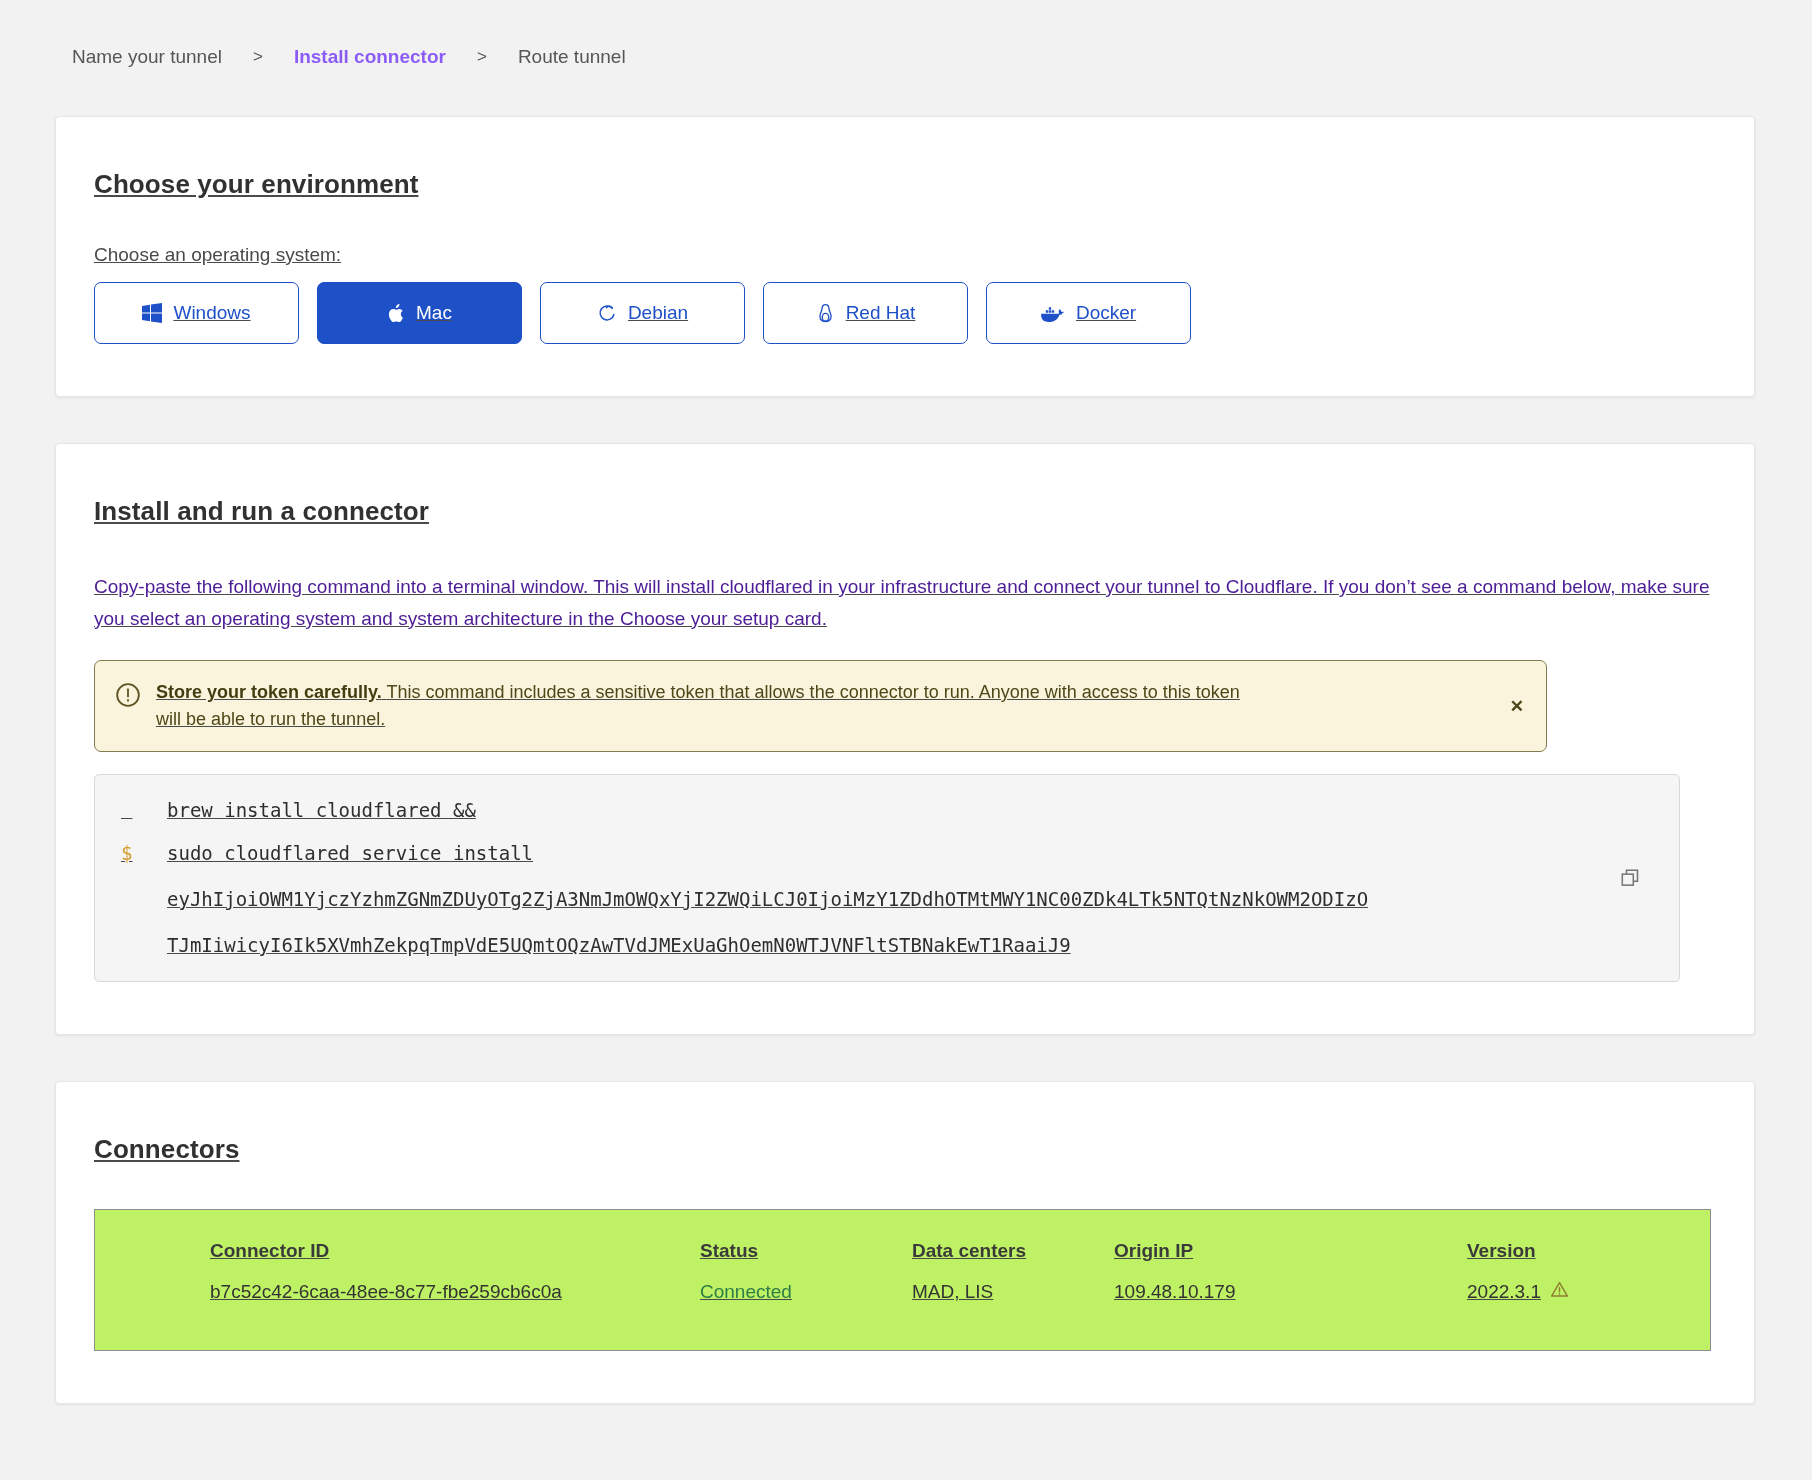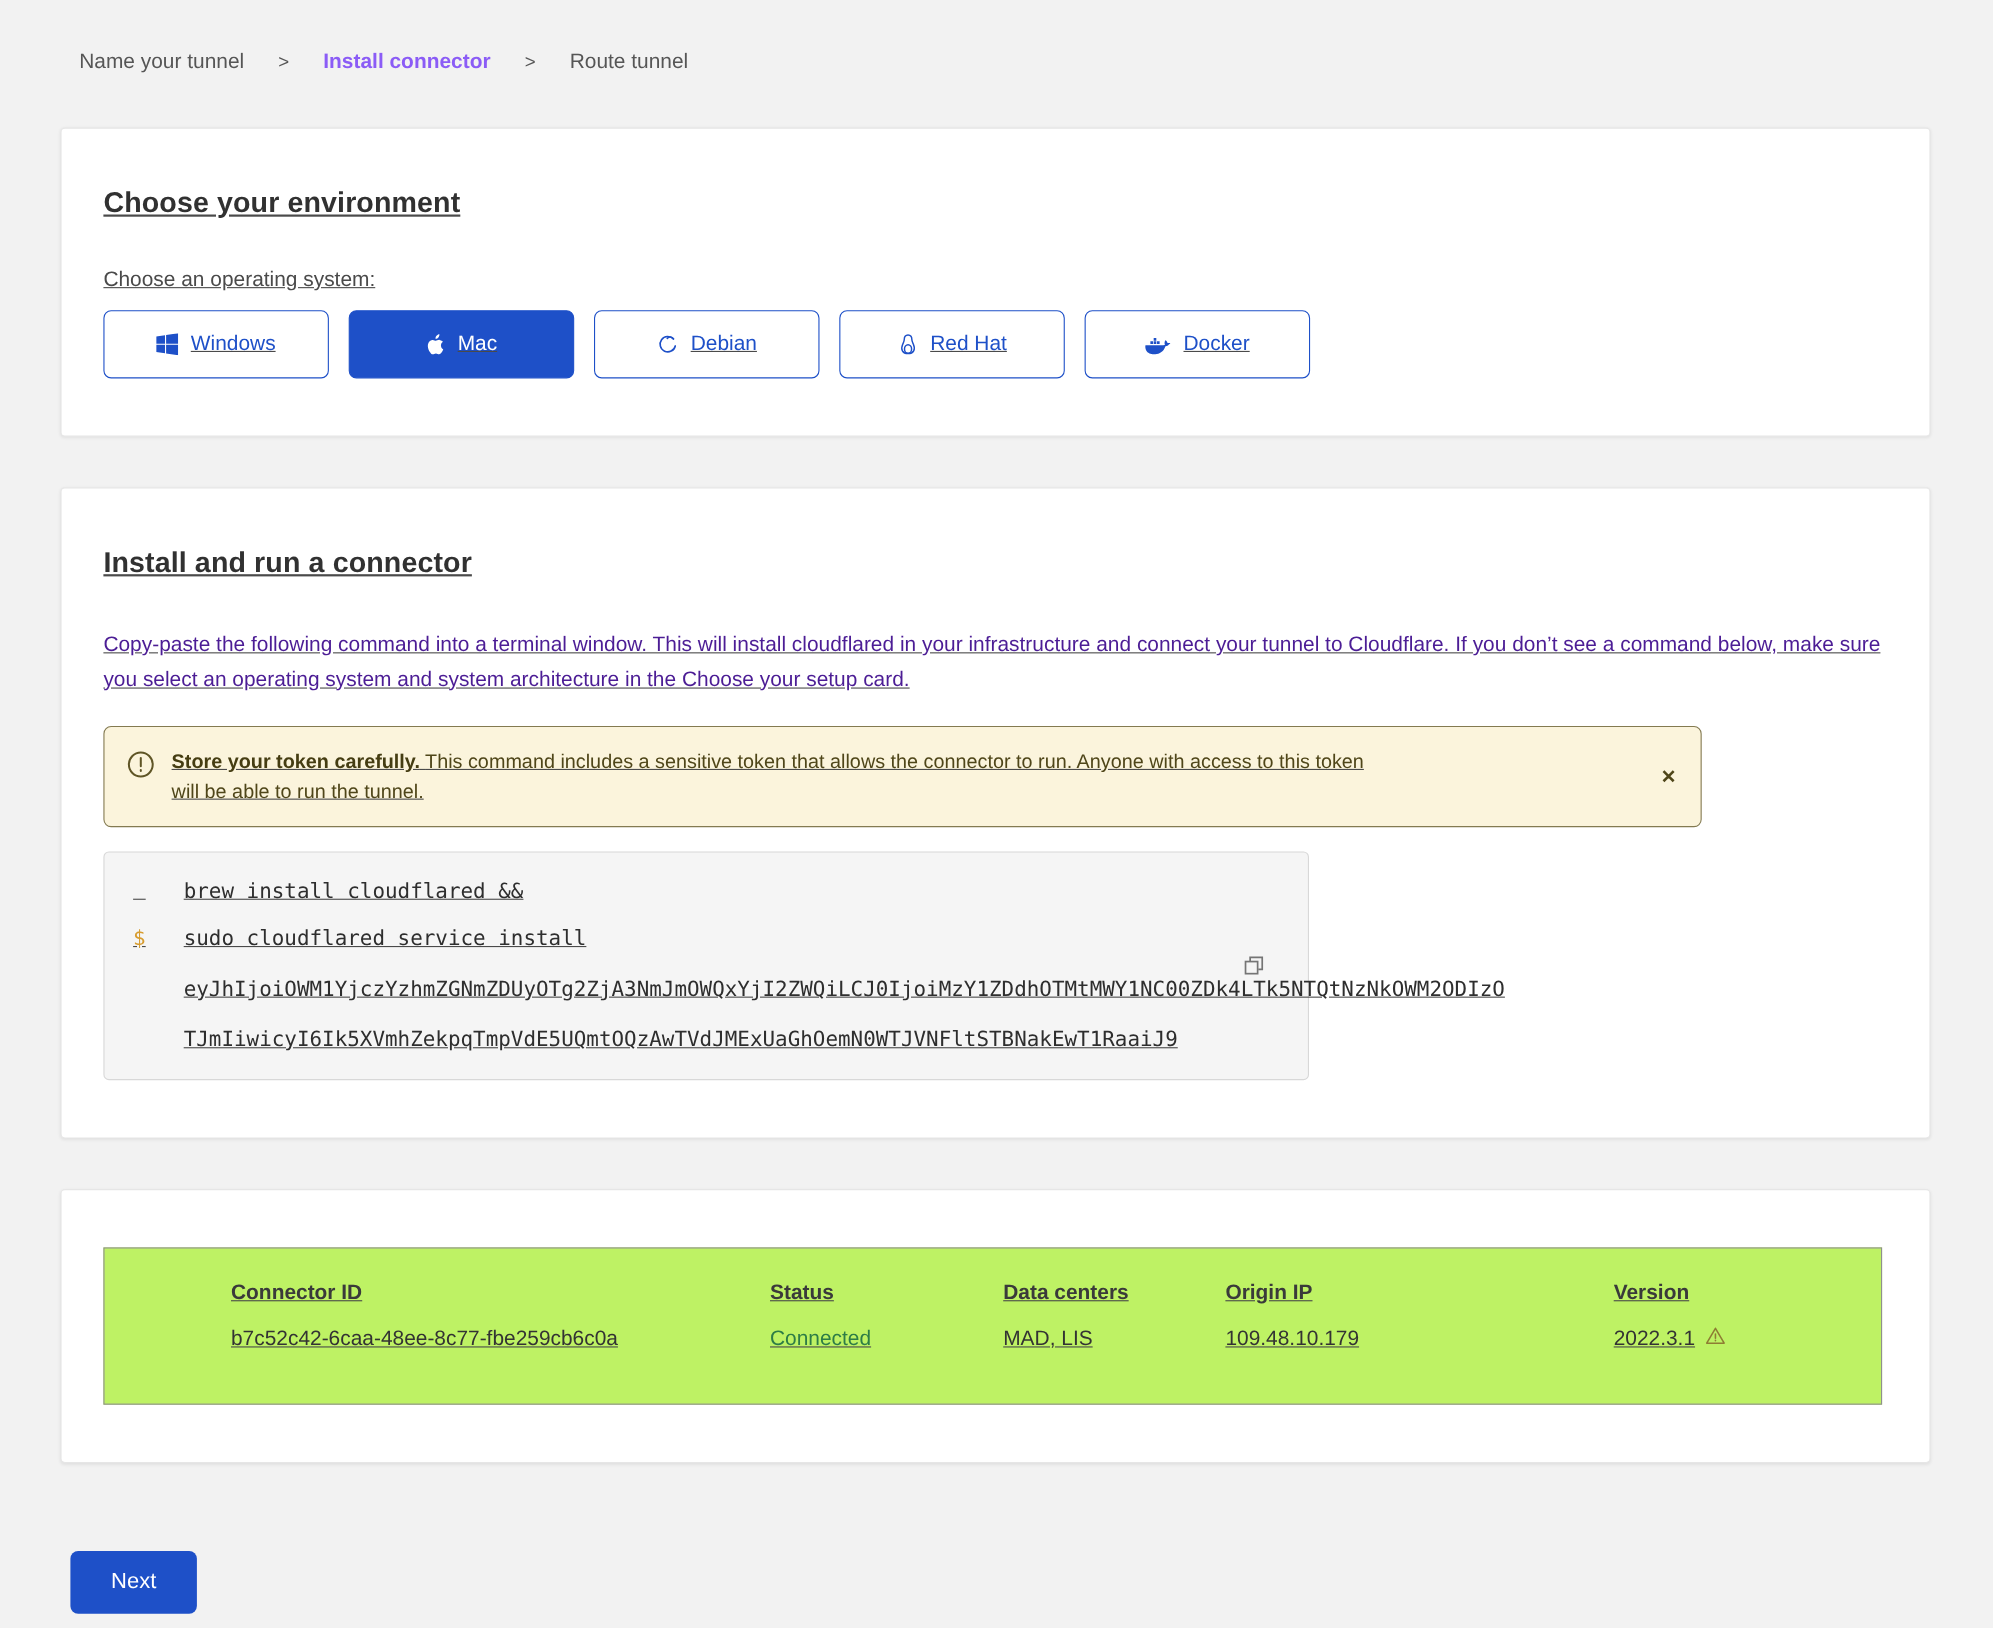--- a/index.html
+++ b/index.html
@@ -46,21 +46,21 @@
   }
   .warn-ico { flex:0 0 auto; margin-top:3px; }
   .warn-text { font-size:18px; line-height:1.5; color:#4f4619; max-width:1095px; }
   .warn-text strong { color:#453d12; }
   .warn-close {
     position:absolute; right:16px; top:50%; transform:translateY(-50%);
     background:none; border:none; cursor:pointer;
     font-size:17px; font-weight:bold; color:#4f4619; line-height:1; padding:6px;
   }
   .code-block {
-    width:1096px; max-width:100%;
+    width:1586px; max-width:100%;
     background:#f5f5f5; border:1px solid #d8d8d8; border-radius:5px;
     padding:24px 26px; position:relative;
     font-family:"DejaVu Sans Mono", monospace; font-size:19px; line-height:23px; color:#2e2e2e;
   }
   .code-row { display:flex; }
   .code-row.first { margin-bottom:20px; }
   .code-prompt { flex:0 0 46px; color:#d79c2f; white-space:pre; }
   .code-text { white-space:pre; }
   .copy-btn {
     position:absolute; right:34px; top:50%; transform:translateY(-50%);
@@ -190,20 +190,21 @@
         <svg width="22" height="22" viewBox="0 0 20 20" fill="none" stroke="#757575" stroke-width="1.4">
             <rect x="3" y="6.5" width="10" height="10"></rect>
             <path d="M6.8 6.5V3h10v10h-3.3"></path>
           </svg>
       </button>
     </div>
   </div>
 
   
   <div class="card">
+    <h2>Connectors</h2>
     <div class="conn-table">
       <div class="conn-row head">
         <span>Connector ID</span>
         <span>Status</span>
         <span>Data centers</span>
         <span>Origin IP</span>
         <span>Version</span>
       </div>
       <div class="conn-row body">
         <span>b7c52c42-6caa-48ee-8c77-fbe259cb6c0a</span>

